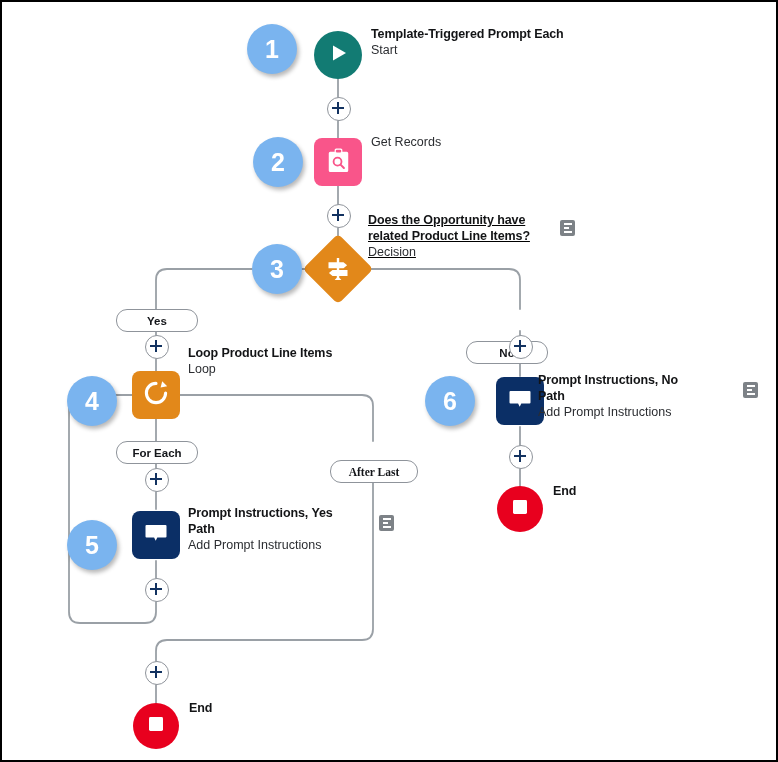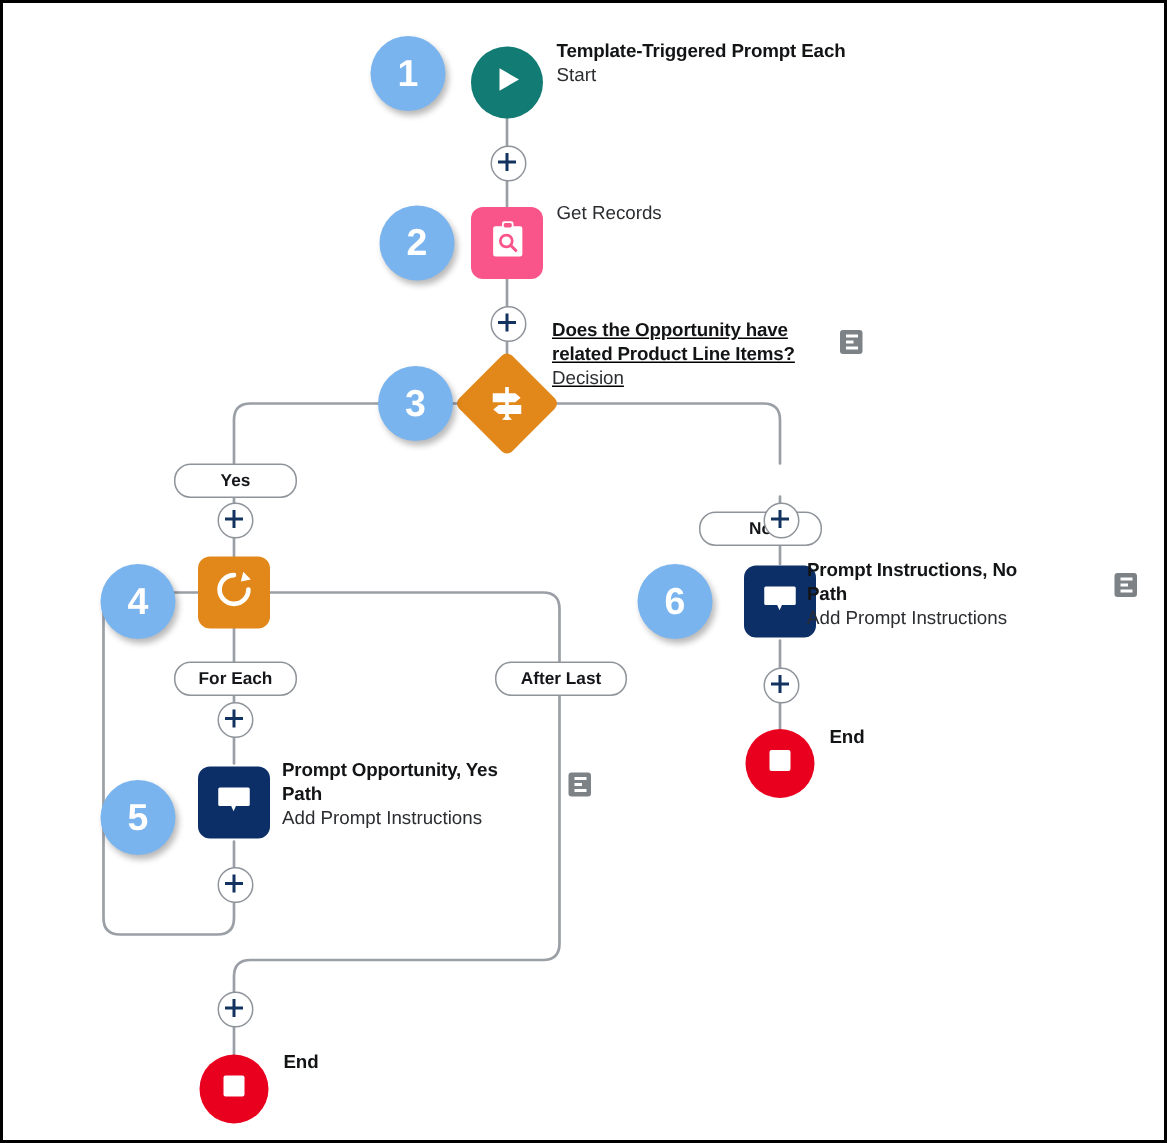--- a/index.html
+++ b/index.html
@@ -286,38 +286,42 @@
 
   <div class="node sq sq-loop" style="left:130px; top:369px;">
     <span>
       <svg width="28" height="28" viewBox="0 0 28 28" aria-hidden="true">
         <path d="M14,4.4 a9.6,9.6 0 1 0 9.6,9.6" fill="none" stroke="#ffffff" stroke-width="3.1" stroke-linecap="round"></path>
         <polygon points="20.2,2.2 25.2,7.3 18.6,8.6" fill="#ffffff"></polygon>
       </svg>
     </span>
   </div>
 
+  <div class="lbl" style="left:186px; top:343px; width:200px;">
+    <div class="t1">Loop Product Line Items</div>
+    <div class="t2">Loop</div>
+  </div>
 
   <div class="pill" style="left:114px; top:439px; width:80px;">For Each</div>
-  <div class="pill" style="left:328px; top:439px; width:86px;">After Last</div>
+  <div class="pill" style="left:328px; top:458px; width:86px;font-family:Liberation Serif, serif;">After Last</div>
 
   <div class="plus" style="left:143px; top:466px;"></div>
 
   <div class="badge" style="left:65px; top:518px;">5</div>
 
   <div class="node sq sq-prompt" style="left:130px; top:509px;">
     <span>
       <svg width="26" height="26" viewBox="0 0 26 26" aria-hidden="true">
         <path d="M3.5,5 h19 a1,1 0 0 1 1,1 v10.4 a1,1 0 0 1 -1,1 h-8.2 l-1.6,3.4 l-1.6,-3.4 h-7.6 a1,1 0 0 1 -1,-1 v-10.4 a1,1 0 0 1 1,-1 z" fill="#ffffff"></path>
       </svg>
     </span>
   </div>
 
   <div class="lbl" style="left:186px; top:503px; width:165px;">
-    <div class="t1">Prompt Opportunity, Yes Path</div>
+    <div class="t1">Prompt Instructions, Yes Path</div>
     <div class="t2">Add Prompt Instructions</div>
   </div>
 
   <div class="note" style="left:377px; top:513px;">
     <i></i>
     <i class="short"></i>
     <i></i>
   </div>
 
   <div class="plus" style="left:143px; top:576px;"></div>

